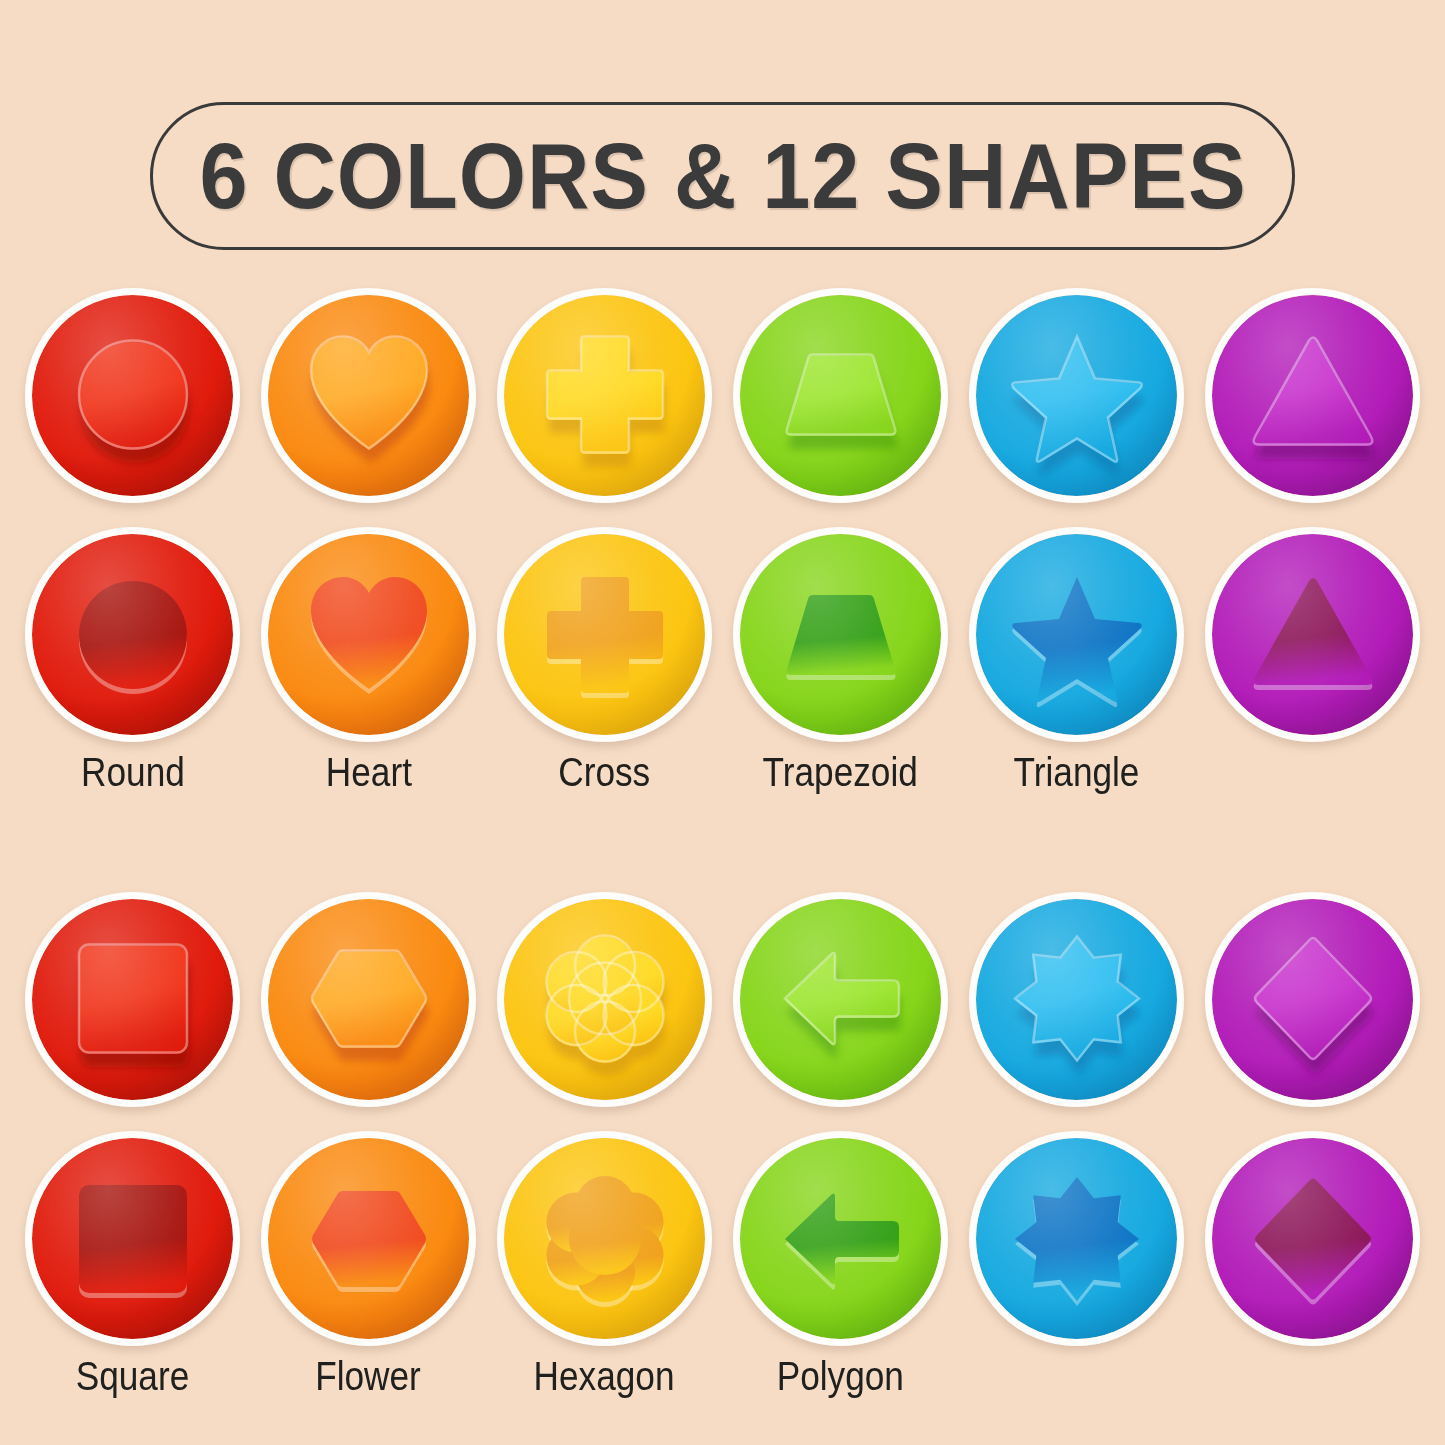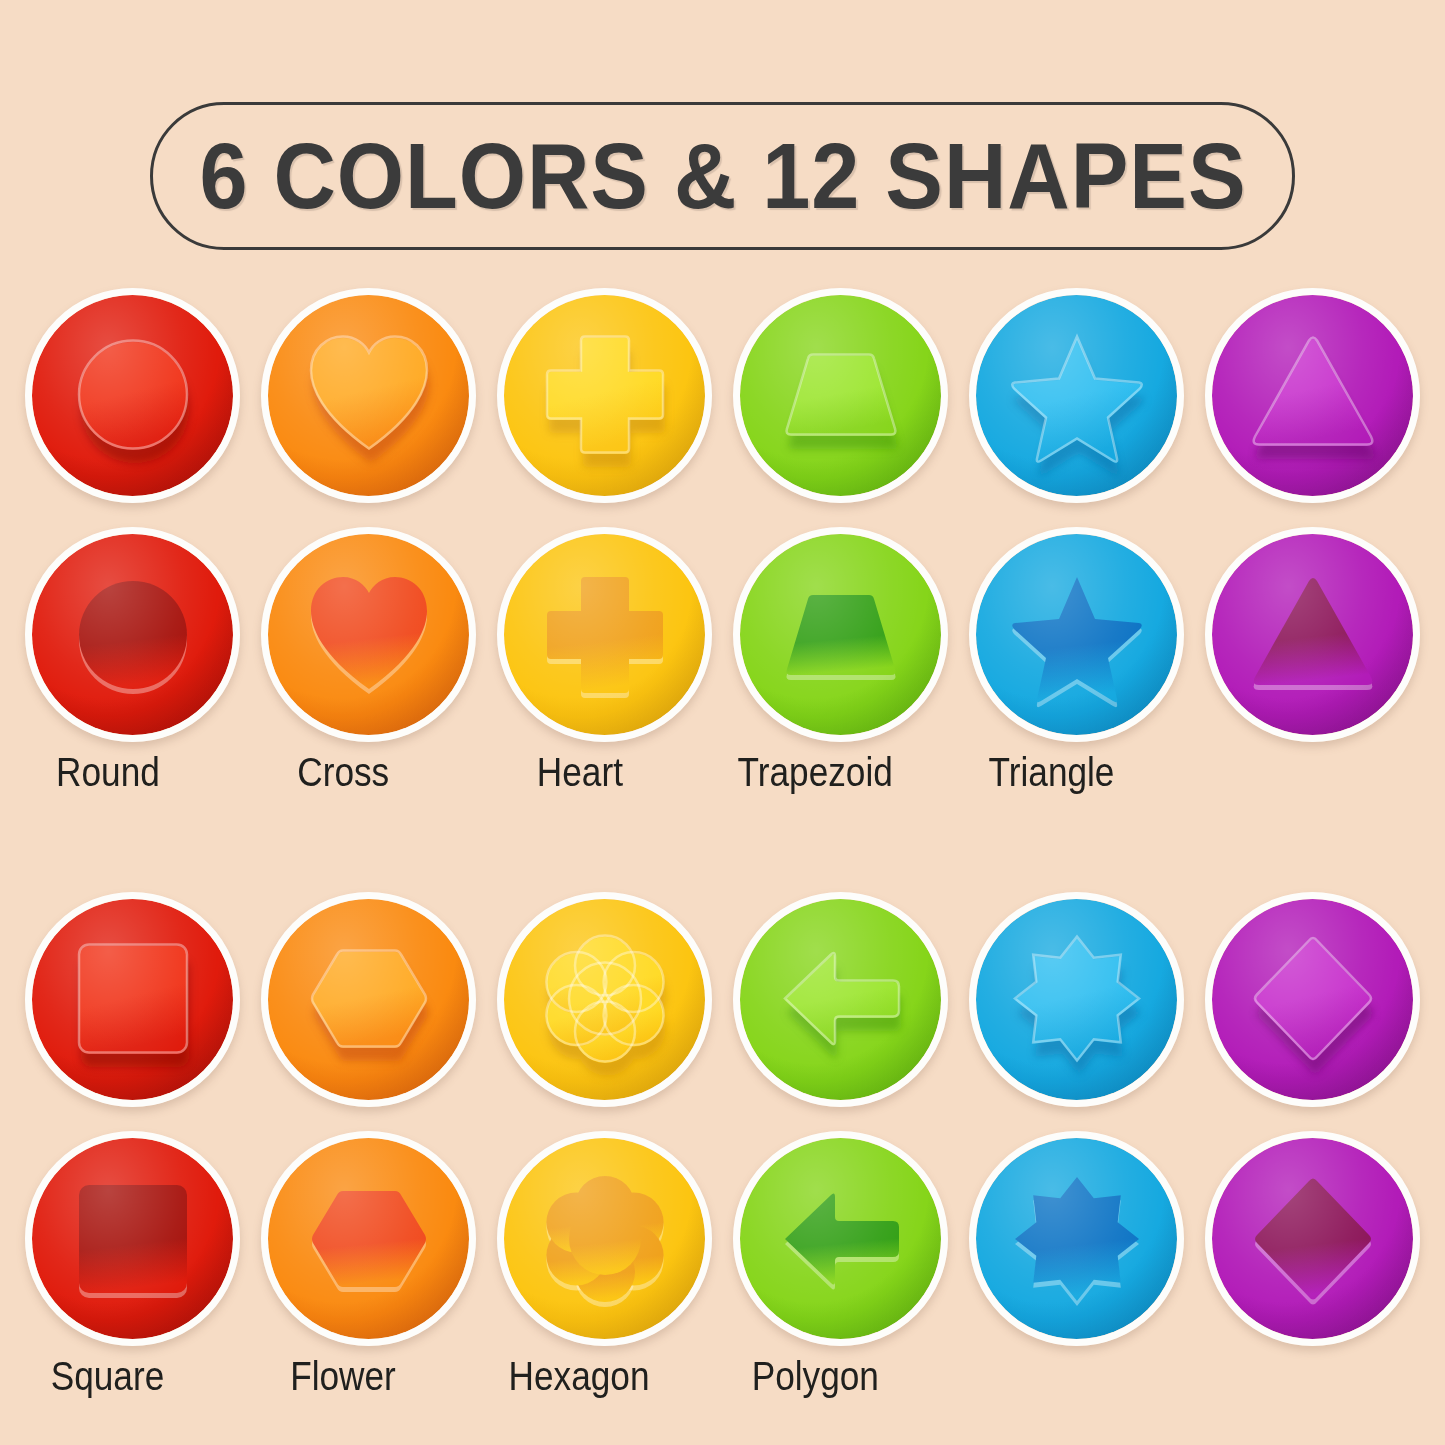--- a/index.html
+++ b/index.html
@@ -97,20 +97,21 @@
     top: 50%;
     transform: translate(-50%, -50%);
     width: 132px;
     height: 132px;
   }
   .shape-wrap svg { display: block; width: 132px; height: 132px; overflow: visible; }
 
   
   .label-row {
     display: flex;
+    padding-left: 25px;
     box-sizing: border-box;
     margin-top: 8px;
   }
   .label-cell {
     width: 215px;
     margin-right: 21px;
     text-align: center;
   }
   .label-cell:last-child { margin-right: 0; }
   .label-text {
@@ -443,22 +444,22 @@
                 <path d="M62 12 Q66 6 70 12 L124 108 Q128 116 120 116 L12 116 Q4 116 8 108 Z"></path>
               </g>
             </svg>
           </div>
           <div class="sheen"></div>
         </div>
       </div>
     </div>
     <div class="label-row">
       <div class="label-cell"><span class="label-text">Round</span></div>
+      <div class="label-cell"><span class="label-text">Heart</span></div>
       <div class="label-cell"><span class="label-text">Cross</span></div>
-      <div class="label-cell"><span class="label-text">Heart</span></div>
       <div class="label-cell"><span class="label-text">Trapezoid</span></div>
       <div class="label-cell"><span class="label-text">Triangle</span></div>
     </div>
   </div>
 <div class="group" id="group-bottom">
     <div class="row">
       <div class="cell">
         <div class="disc" style="border-color: rgb(253, 253, 251);">
           <div class="face" style="background: radial-gradient(circle at 36% 24%, rgb(224, 27, 12) 0%, rgb(224, 27, 12) 58%, rgb(156, 13, 6) 100%);"></div>
           <div class="shape-wrap">

